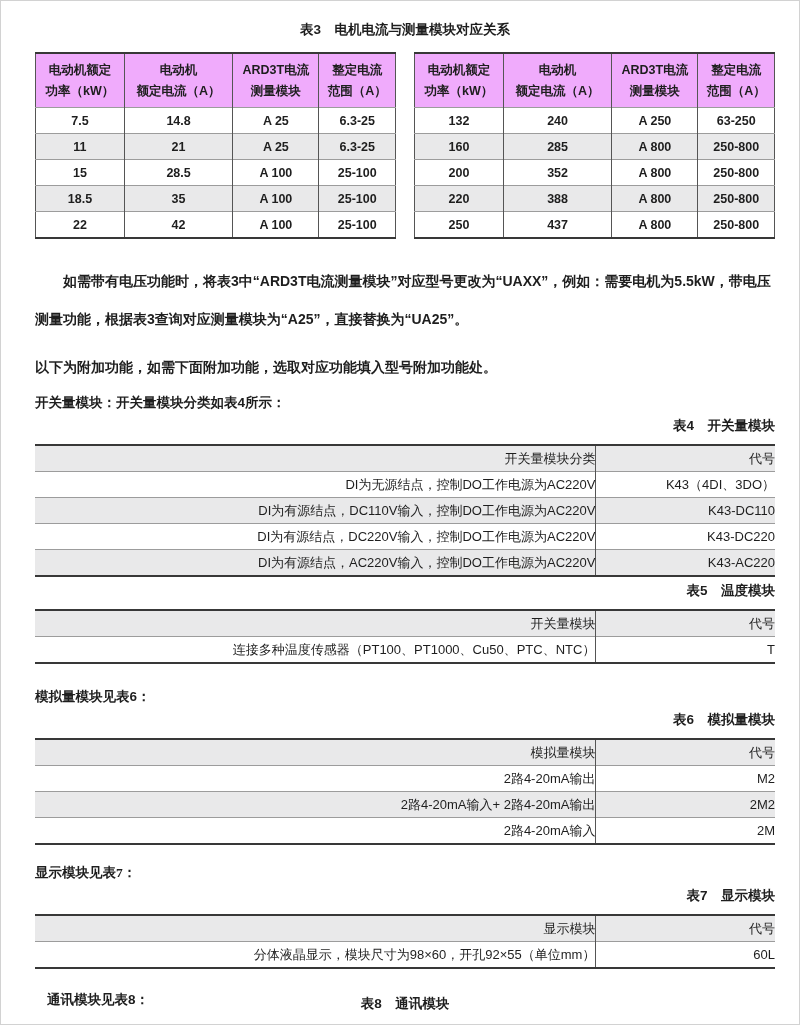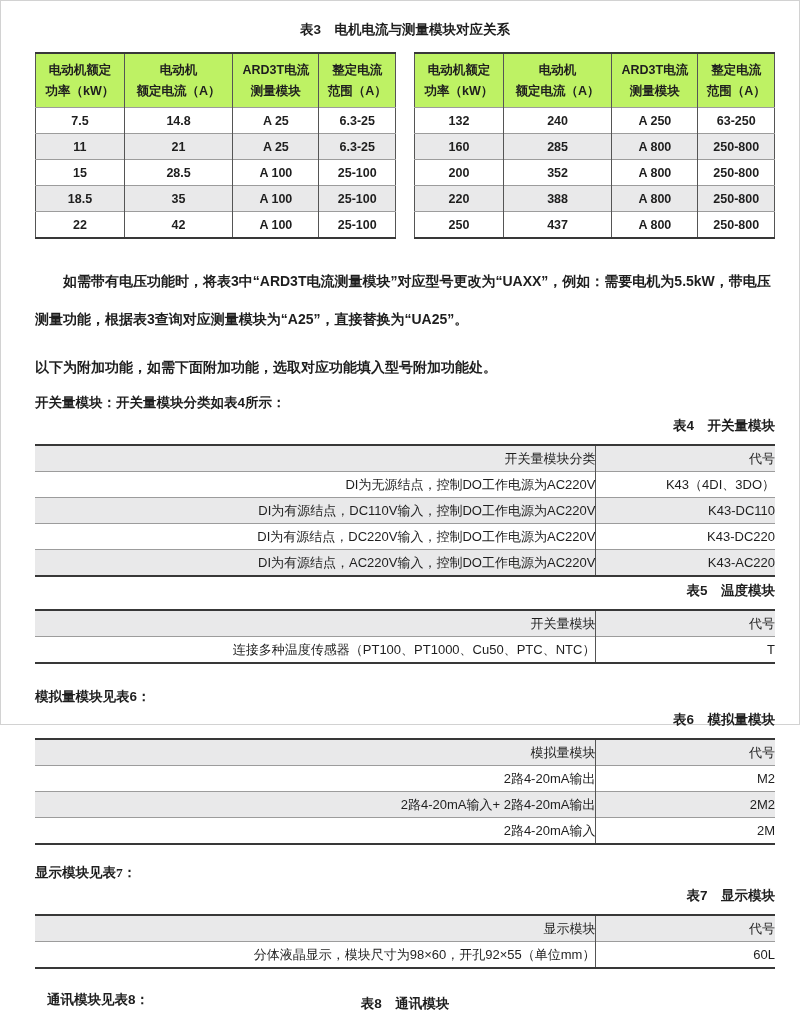--- a/index.html
+++ b/index.html
@@ -2,21 +2,21 @@
 <html><head>
 <meta charset="utf-8">
 <style>
   html,body{margin:0;padding:0;}
   body{
     width:800px;height:1025px;background:#ffffff;
     font-family:"Liberation Sans","DejaVu Sans",sans-serif;
     color:#1e1e1e;overflow:hidden;
   }
   .page{
-    box-sizing:border-box;width:800px;height:725px;
+    box-sizing:border-box;width:800px;height:1025px;
     padding:20px 24px 0 34px;border:1px solid #d2d2d2;
   }
   
   .caption{text-align:center;font-size:13.5px;font-weight:600;}
   .cap3{margin:0 0 13px 0;}
   .capmod{margin:5px 0 9px 0;text-align:right;}
   .seclabel{font-size:13.5px;font-weight:600;margin:0;}
   .para{font-size:14px;font-weight:600;margin:0;}
   .p1{margin-top:23px;line-height:38px;text-indent:2em;}
   .p2{margin-top:21px;}
@@ -24,21 +24,21 @@
   .lab5{margin-top:21px;}
   .lab6{margin-top:24px;}
   .lab7{margin-top:19px;font-family:Liberation Serif, serif;}
   
   .t3wrap{display:flex;gap:18px;}
   table{border-collapse:collapse;table-layout:fixed;}
   .t3{flex:1;font-size:12.5px;
       border:1px solid #555;border-top:2px solid #383838;border-bottom:2px solid #383838;}
   .t3 th,.t3 td{text-align:center;padding:0;font-weight:600;}
   .t3 th+th,.t3 td+td{border-left:1px solid #555;}
-  .t3 thead th{background:#bef264;height:53px;line-height:21px;}
+  .t3 thead th{background:#f0abfc;height:53px;line-height:21px;}
   .t3 tbody td{height:25px;border-top:1px solid #9c9c9c;}
   .t3 tbody tr:nth-child(even) td{background:#e9e9ea;}
   
   .mod{width:100%;font-size:13px;
        border-top:2px solid #383838;border-bottom:2px solid #383838;}
   .mod th,.mod td{text-align:right;padding:0;height:25px;font-weight:400;}
   .mod th+th,.mod td+td{border-left:1px solid #555;}
   .mod thead th{background:#e9e9ea;}
   .mod tbody tr td{border-top:1px solid #9c9c9c;}
   .mod tbody tr:nth-child(even) td{background:#e9e9ea;}

